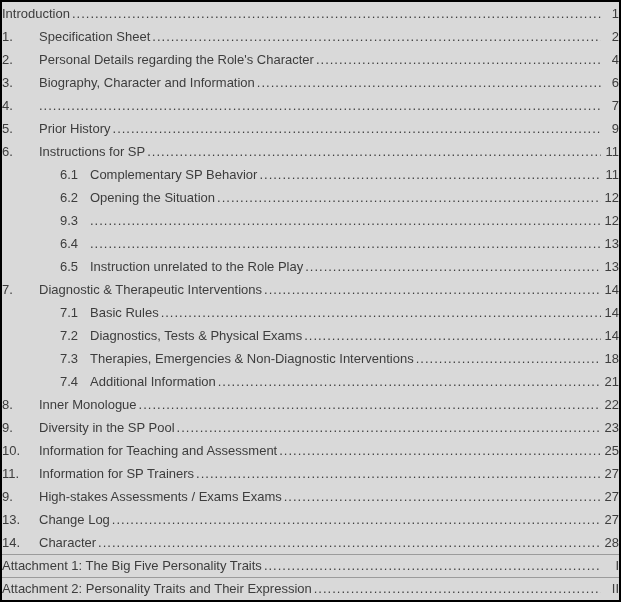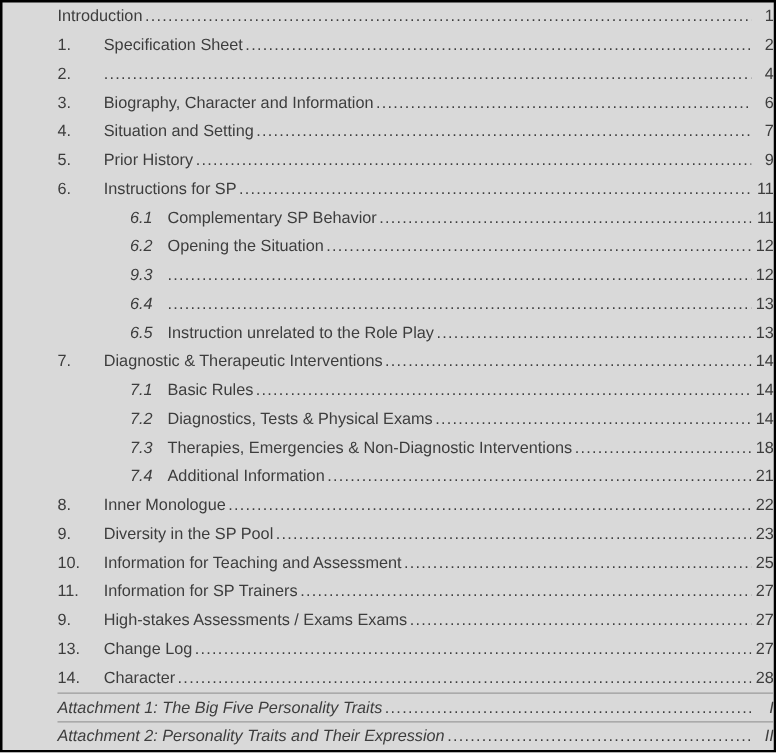--- a/index.html
+++ b/index.html
@@ -17,37 +17,35 @@
     font-size: 13px;
     color: #3d3d3d;
     overflow: hidden;
   }
   .toc-list {
     width: 100%;
     height: 100%;
   }
   .row {
     display: flex;
-    align-items: flex-start;
+    align-items: center;
     height: 23px;
     line-height: 22px;
     padding: 0 0;
     box-sizing: border-box;
     white-space: nowrap;
-    margin-left: 44px;
   }
   .row.lvl2 {
     padding-left: 58px;
   }
   .num {
     flex: 0 0 37px;
   }
   .lvl2 .num {
     flex: 0 0 30px;
-    font-style: italic;
   }
   .label {
     flex: 0 0 auto;
     padding-right: 2px;
   }
   .leader {
     flex: 1 1 auto;
     overflow: hidden;
     white-space: nowrap;
     min-width: 0;
@@ -57,21 +55,20 @@
     letter-spacing: 1px;
   }
   .pg {
     flex: 0 0 auto;
     margin-left: 4px;
     text-align: right;
     min-width: 14px;
   }
   .row.italic .label,
   .row.italic .pg {
-    font-style: italic;
   }
   .row.sep {
     border-top: 1px solid #9b9b9b;
   }
 </style>
 </head>
 <body>
 
 <div class="doc">
   <div class="toc-list">
@@ -81,32 +78,32 @@
         <span class="pg">1</span>
       </div>
       <div class="row lvl1">
         <span class="num">1.</span>
         <span class="label">Specification Sheet</span>
         <span class="leader"></span>
         <span class="pg">2</span>
       </div>
       <div class="row lvl1">
         <span class="num">2.</span>
+        <span class="label">Personal Details regarding the Role's Character</span>
         <span class="leader"></span>
         <span class="pg">4</span>
       </div>
       <div class="row lvl1">
         <span class="num">3.</span>
         <span class="label">Biography, Character and Information</span>
         <span class="leader"></span>
         <span class="pg">6</span>
       </div>
       <div class="row lvl1">
         <span class="num">4.</span>
-        <span class="label">Situation and Setting</span>
         <span class="leader"></span>
         <span class="pg">7</span>
       </div>
       <div class="row lvl1">
         <span class="num">5.</span>
         <span class="label">Prior History</span>
         <span class="leader"></span>
         <span class="pg">9</span>
       </div>
       <div class="row lvl1">

